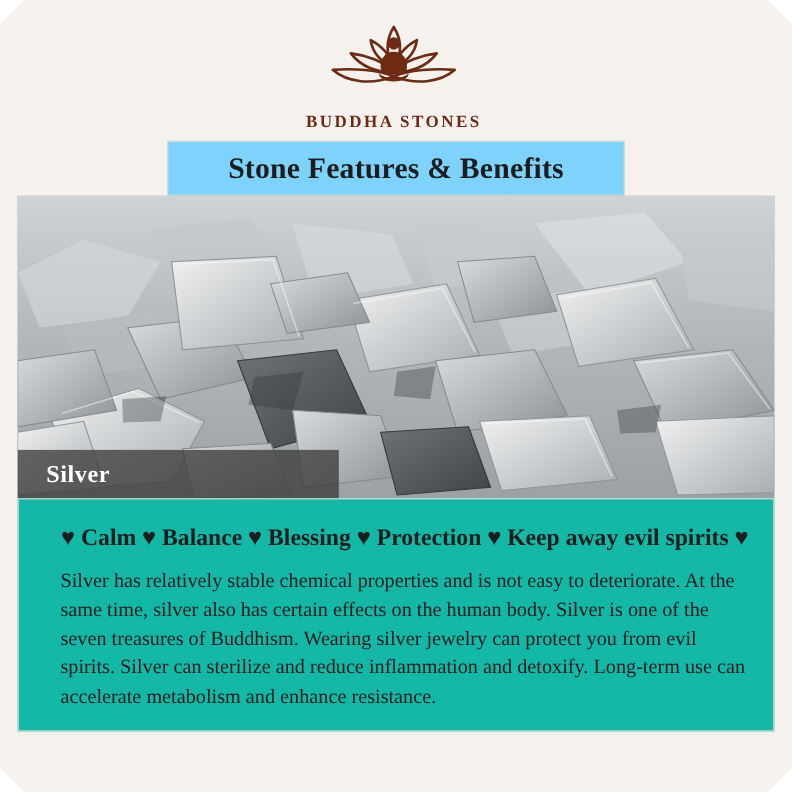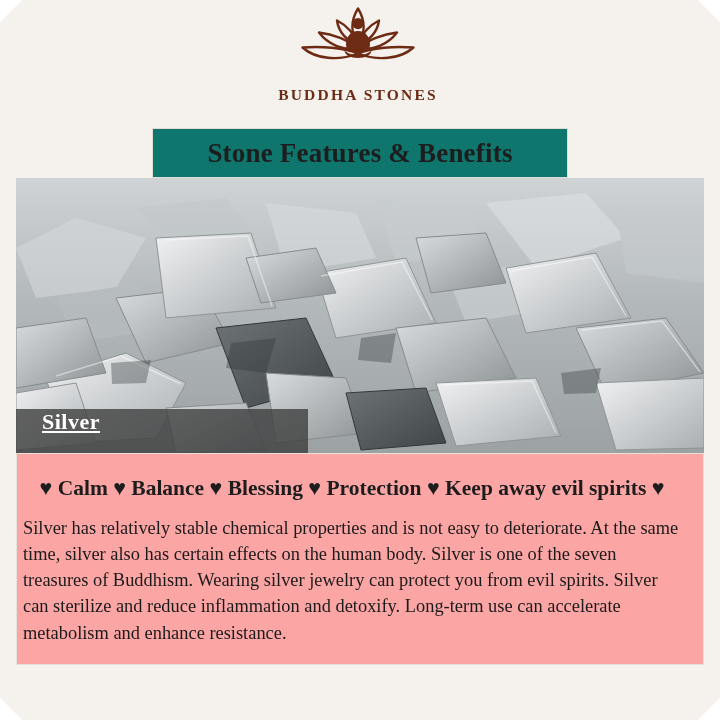--- a/index.html
+++ b/index.html
@@ -45,21 +45,21 @@
   }
   .corner.br {
     bottom: 0; right: 0;
     border-bottom: 22px solid #ffffff;
     border-left: 22px solid transparent;
   }
 
   
   .brand {
     position: absolute;
-    top: 4px;
+    top: 20px;
     left: 0;
     width: 716px;
     text-align: center;
   }
   .brand-mark {
     display: block;
     margin: 0 auto;
     width: 150px;
     height: 78px;
   }
@@ -72,21 +72,21 @@
     color: #6d2b14;
   }
 
   
   .title-band {
     position: absolute;
     top: 128px;
     left: 152px;
     width: 416px;
     height: 50px;
-    background: #0f766e;
+    background: #7dd3fc;
     border: 1px solid #e2dcd4;
     box-sizing: border-box;
     display: flex;
     align-items: center;
     justify-content: center;
   }
   .title-band .title-text {
     font-family: "Liberation Serif", serif;
     font-size: 27px;
     font-weight: bold;
@@ -111,43 +111,43 @@
   }
   .photo-caption {
     position: absolute;
     left: 0;
     bottom: 0;
     width: 292px;
     height: 44px;
     background: rgba(60,60,60,0.78);
     color: #ffffff;
     display: flex;
+    align-items: center;
     box-sizing: border-box;
     padding-left: 26px;
     z-index: 3;
-    text-decoration: underline;
   }
   .photo-caption span {
     font-family: "Liberation Serif", serif;
     font-size: 22px;
     font-weight: bold;
     letter-spacing: 0.5px;
   }
 
   
   .card {
     position: absolute;
     top: 453px;
     left: 16px;
     width: 688px;
     height: 212px;
-    background: #fca5a5;
+    background: #14b8a6;
     border: 1px solid #e6e1da;
     box-sizing: border-box;
-    padding: 22px 22px 0 6px;
+    padding: 22px 22px 0 38px;
   }
   .keywords {
     font-family: "Liberation Serif", serif;
     font-size: 21.5px;
     font-weight: bold;
     color: #1d1d1d;
     text-align: center;
     white-space: nowrap;
     margin-bottom: 14px;
   }

